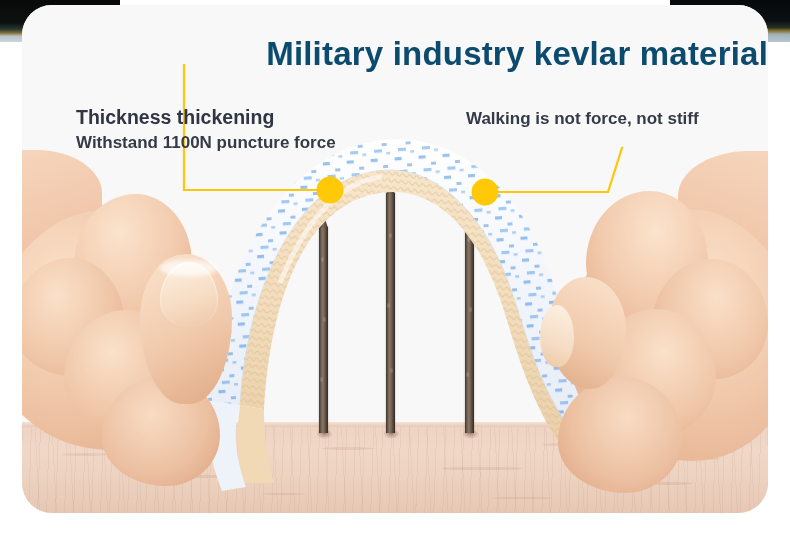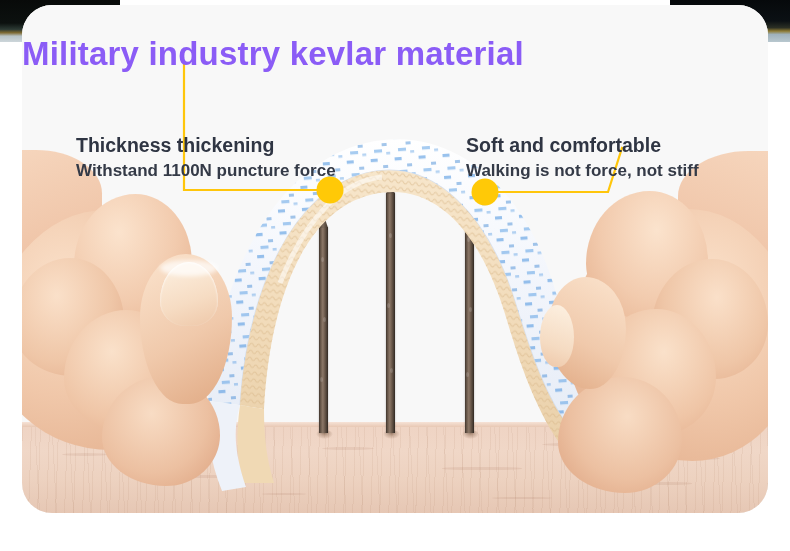--- a/index.html
+++ b/index.html
@@ -149,29 +149,29 @@
   .thumbnail-plate {
     position: absolute;
     border-radius: 50% 50% 44% 44% / 62% 62% 38% 38%;
   }
 
   
   .title {
     position: absolute;
     left: 0; right: 0;
     top: 30px;
-    text-align: left;
+    text-align: right;
     font-size: 33px;
     font-weight: bold;
-    color: #8b5cf6;
+    color: #0c4a6e;
     letter-spacing: .2px;
     white-space: nowrap;
   }
 
-  .callout { position: absolute; margin-top: 28px; }
+  .callout { position: absolute; }
   .callout .head {
     font-size: 19.5px;
     font-weight: bold;
     color: #2f3543;
     white-space: nowrap;
     line-height: 1.22;
   }
   .callout .sub {
     font-size: 17px;
     font-weight: bold;
@@ -370,18 +370,17 @@
     </div>
 
     <div class="title">Military industry kevlar material</div>
 
     <div class="callout callout-left">
       <div class="head">Thickness thickening</div>
       <div class="sub">Withstand 1100N puncture force</div>
     </div>
 
     <div class="callout callout-right">
-      <div class="head">Soft and comfortable</div>
       <div class="sub">Walking is not force, not stiff</div>
     </div>
 
   </div>
 </div>
 
 </body></html>

